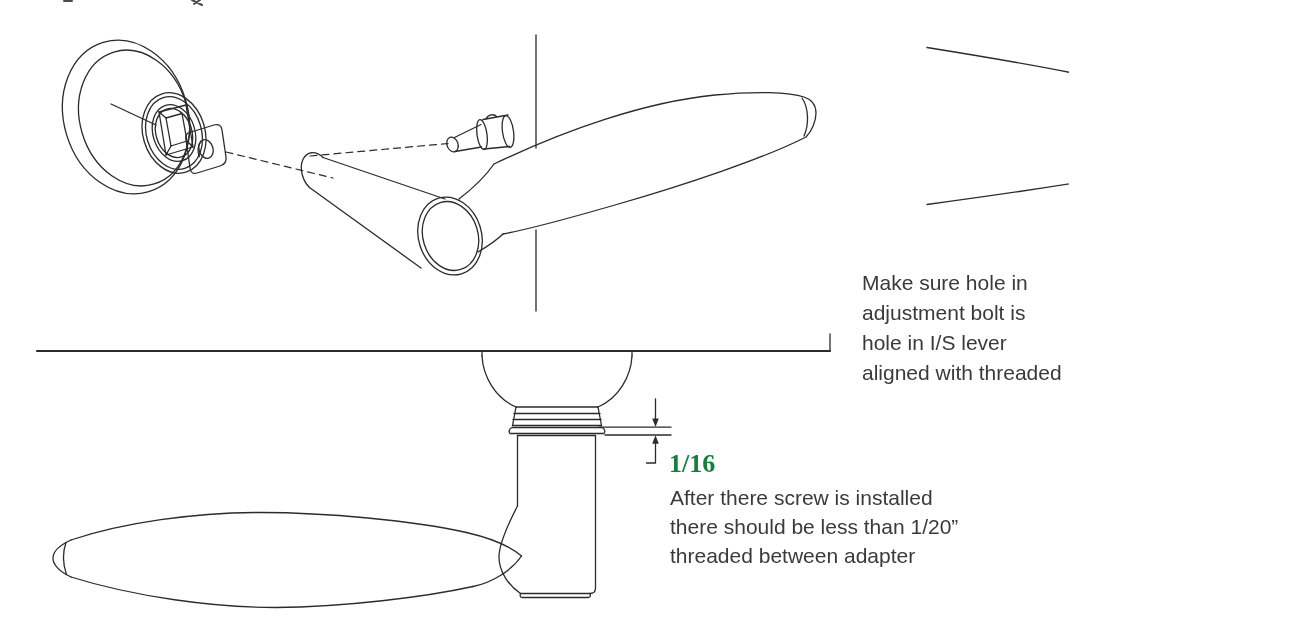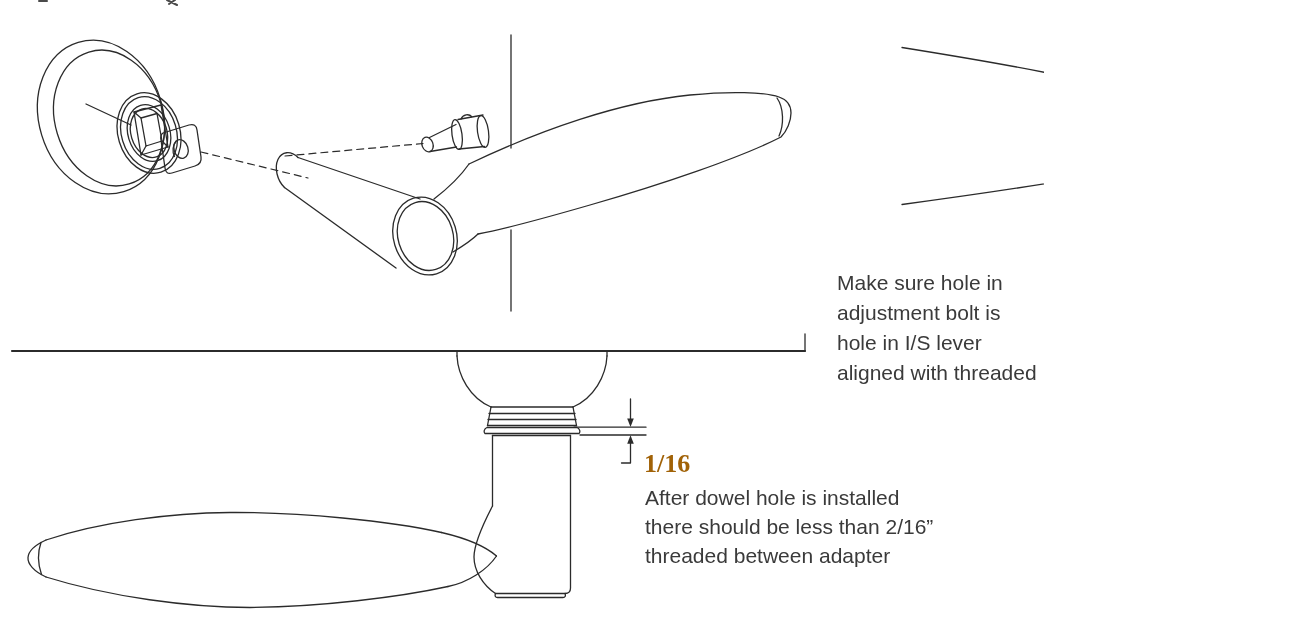--- a/index.html
+++ b/index.html
@@ -2,20 +2,21 @@
 <html><head>
 <meta charset="utf-8">
 <style>
   html,body{margin:0;padding:0;background:#ffffff;}
   .canvas{
     position:relative;
     width:1044px;height:619px;
     background:#ffffff;
     overflow:hidden;
     font-family:"Liberation Sans", sans-serif;
+    margin-left:25px;
   }
   svg{position:absolute;left:0;top:0;}
   svg path, svg ellipse, svg line, svg rect{
     fill:none;stroke:#2b2b2b;stroke-width:1.3;
     stroke-linecap:round;stroke-linejoin:round;
   }
   svg .thick{stroke-width:2.2;}
   svg .hid{stroke-dasharray:5 4;stroke-width:1.25;}
   svg .chan{stroke-dasharray:6 4;stroke-width:1.5;}
   svg .axis{stroke-dasharray:7 5;stroke-width:1.2;}
@@ -30,21 +31,21 @@
   }
   .note span{display:block;}
   .note.adjustment{left:837px;top:268px;line-height:30px;}
   .note.clearance{left:645px;top:483px;}
   .dim-label{
     position:absolute;
     left:644px;top:449px;
     font-family:"Liberation Serif", serif;
     font-weight:bold;
     font-size:26px;
-    color:#a16207;
+    color:#15803d;
   }
 </style>
 </head>
 <body>
 
 <div class="canvas">
 
   <svg width="1311" height="619" viewBox="0 0 1311 619">
 
     <g>
@@ -199,18 +200,18 @@
   <div class="note adjustment">
     <span>Make sure hole in</span>
     <span>adjustment bolt is</span>
     <span>hole in I/S lever</span>
     <span>aligned with threaded</span>
   </div>
 
   <div class="dim-label">1/16</div>
 
   <div class="note clearance">
-    <span>After dowel hole is installed</span>
-    <span>there should be less than 2/16”</span>
+    <span>After there screw is installed</span>
+    <span>there should be less than 1/20”</span>
     <span>threaded between adapter</span>
   </div>
 
 </div>
 
 </body></html>

